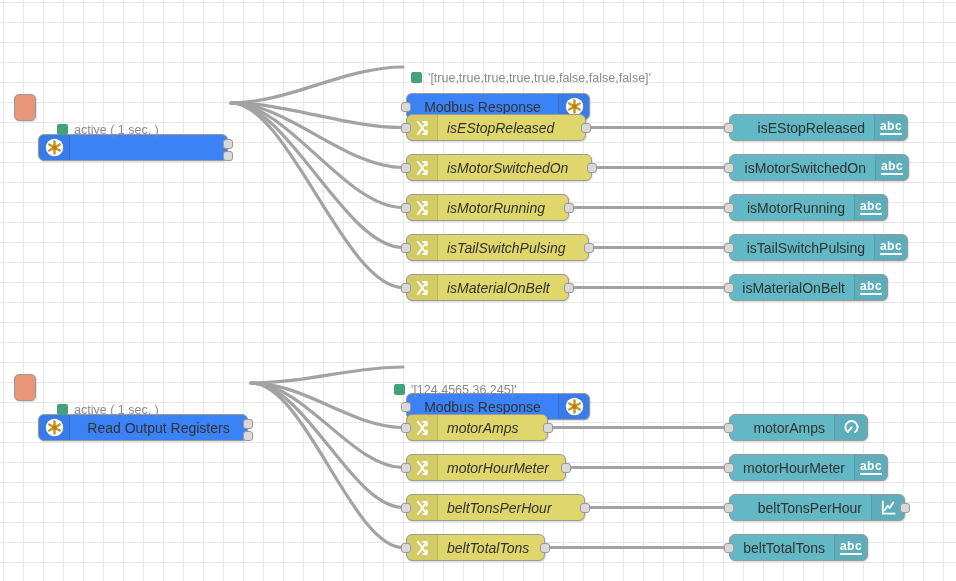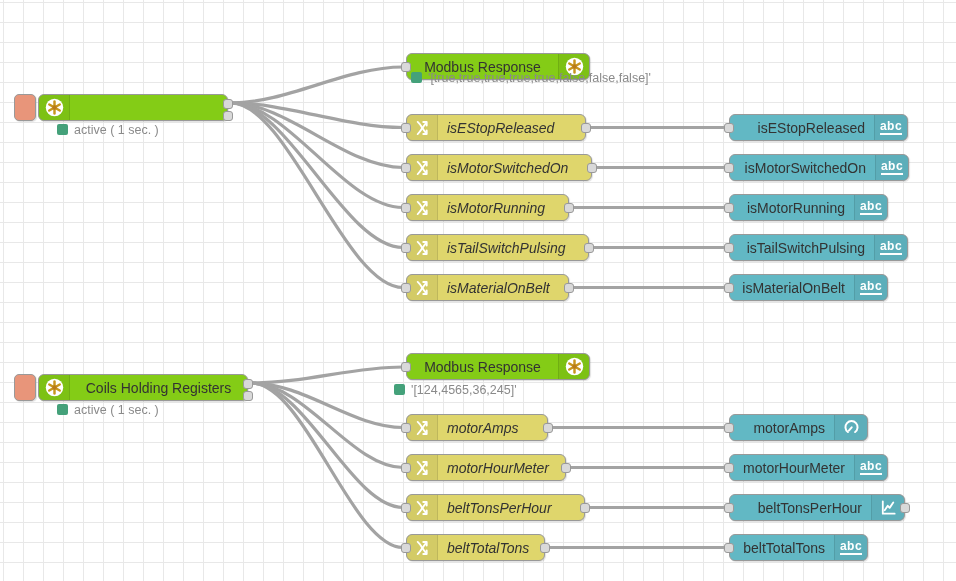--- a/index.html
+++ b/index.html
@@ -16,21 +16,21 @@
   #wire-layer{position:absolute;left:0;top:0;z-index:1;}
   .wire{fill:none;stroke:#a3a3a3;stroke-width:3.2;stroke-linecap:round;}
 
   .node{
     position:absolute;height:27px;z-index:2;
     border:1.5px solid #999;border-radius:6px;box-sizing:border-box;
     display:flex;align-items:stretch;
     box-shadow:1px 1px 1px rgba(0,0,0,0.12);
     font-size:14px;color:#333;white-space:nowrap;
   }
-  .modbus{background:#84cc16;}
+  .modbus{background:#3b82f6;margin-top:40px;}
   .switch{background:#dfd66c;}
   .widget{background:#62b8c4;}
 
   .icon-region{
     width:30px;flex:0 0 30px;display:flex;align-items:center;justify-content:center;
     background:rgba(0,0,0,0.05);
   }
   .icon-left{border-right:1px solid rgba(0,0,0,0.10);border-radius:4px 0 0 4px;}
   .icon-right{border-left:1px solid rgba(0,0,0,0.10);border-radius:0 4px 4px 0;}
   .widget .icon-right{flex:0 0 32px;width:32px;}
@@ -241,21 +241,21 @@
   </div>
 </div>
 
 <div class="inject-btn" style="left:14px;top:374px"></div>
 <div class="node modbus" style="left:38px;top:374px;width:210px">
   <div class="icon-region icon-left">
     <svg class="icon-svg" width="19" height="19" viewBox="0 0 20 20">
         <use href="#ico-modbus"></use>
       </svg>
   </div>
-  <div class="label center">Coils Holding Registers</div>
+  <div class="label center">Read Output Registers</div>
   <div class="port out1"></div>
   <div class="port out2"></div>
 </div>
 <div class="status" style="left:57px;top:403px">
   <span class="status-dot"></span>
   <span>active ( 1 sec. )</span>
 </div>
 
 <div class="node modbus" style="left:406px;top:353px;width:184px">
   <div class="port in"></div>

